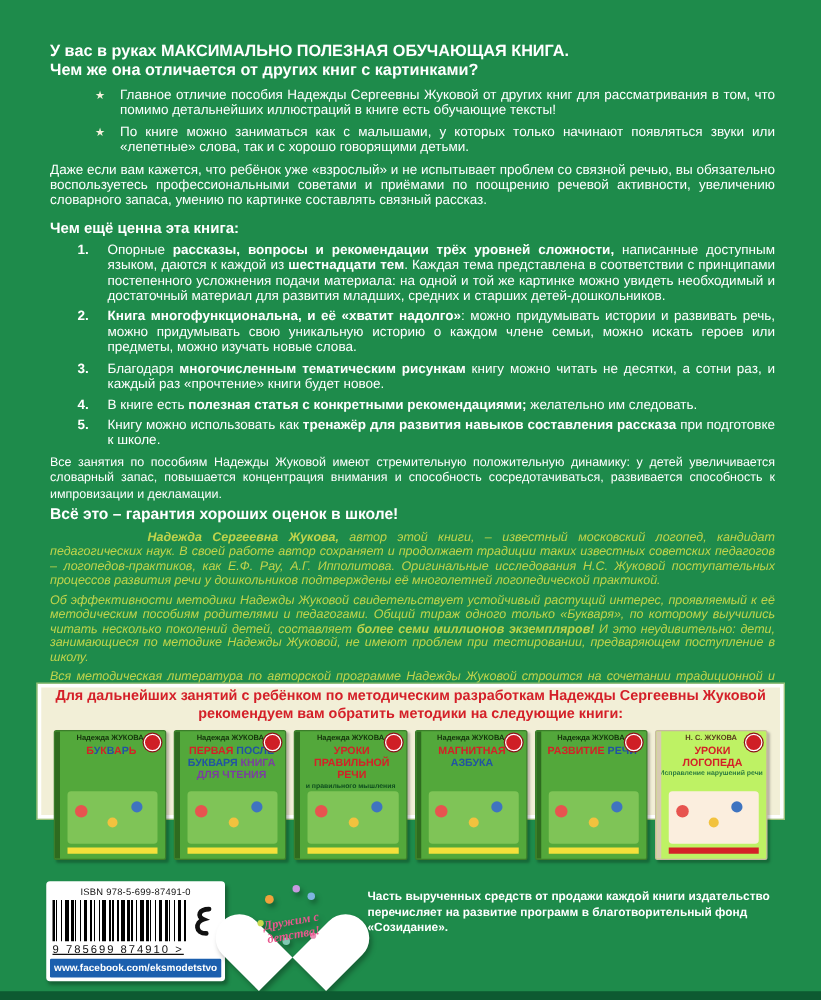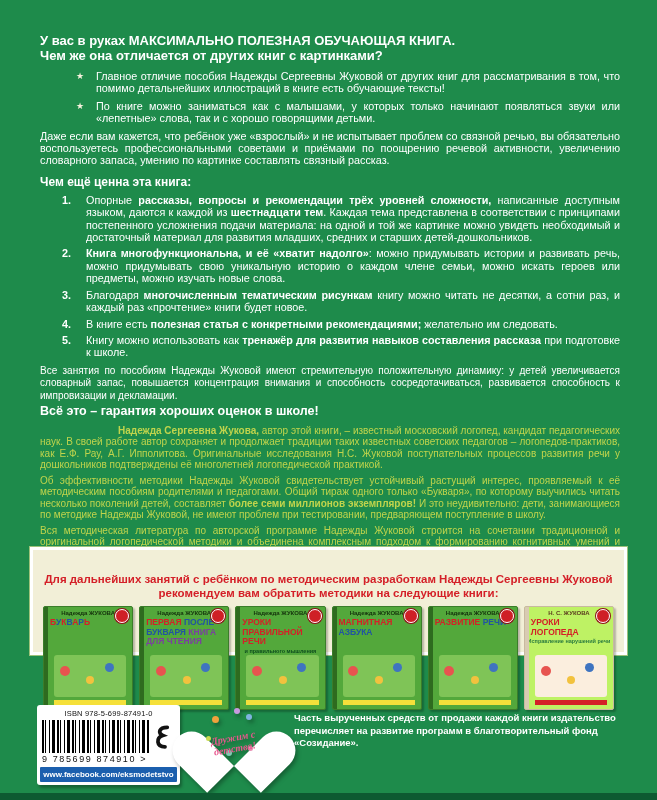--- a/index.html
+++ b/index.html
@@ -17,37 +17,37 @@
           line-height:12.4px;text-align:justify;margin-bottom:5px;}
   .bullet .star{position:absolute;left:0;top:0;font-size:9px;color:#f6f2dd;}
   .para{font-size:10.8px;line-height:12.4px;text-align:justify;margin-top:5px;}
   .h2{font-size:12px;font-weight:bold;margin-top:8px;margin-bottom:5px;}
   .num-item{position:relative;margin-left:22px;padding-left:24px;font-size:10.8px;
             line-height:12.4px;text-align:justify;margin-bottom:4px;}
   .num-item .num{position:absolute;left:0;top:0;font-weight:bold;}
   .summary{font-size:10px;line-height:12.4px;text-align:justify;margin-top:6px;}
   .summary-bold{font-size:12.5px;font-weight:bold;margin-top:2px;}
   .bio{margin-top:7px;color:#c0d44c;}
-  .bio p{margin:0 0 4px 0;font-size:10px;line-height:11.5px;text-align:justify;}
+  .bio p{margin:0 0 4px 0;font-size:10px;line-height:11.5px;text-align:justify;font-style:italic;}
   .bio p.first{text-indent:78px;}
 
   
   .ad-box{position:absolute;top:547px;left:30px;width:597px;height:108px;
           box-sizing:border-box;background:#f2efd7;border:3px solid #ffffff;
-          outline:1px solid #9cc27a;padding:22px 10px 6px;}
+          outline:1px solid #9cc27a;padding:0 10px 6px;}
   .ad-header{color:#d42028;font-weight:bold;font-size:11.5px;line-height:14px;text-align:center;}
   .books{display:flex;gap:6px;margin-top:6px;height:104px;}
   .book{flex:1;position:relative;background:#53a83b;border:1px solid #3b7d2a;
         border-radius:2px;overflow:hidden;box-shadow:2px 2px 2px rgba(0,0,0,.25);}
   .book::before{content:"";position:absolute;left:0;top:0;bottom:0;width:4px;background:#2e6b1f;}
   .book.light{background:#bef264;border-color:#c8b9a0;}
   .book.light::before{background:#d8cbb2;}
   .b-author{font-size:6px;font-weight:bold;color:#14320c;text-align:center;padding-top:3px;}
   .book.light .b-author{color:#5a3b1e;}
-  .b-title{font-size:8.5px;font-weight:bold;line-height:9.5px;text-align:left;padding:2px 4px 0 6px;}
+  .b-title{font-size:8.5px;font-weight:bold;line-height:9.5px;text-align:center;padding:2px 4px 0 6px;}
   .b-sub{font-size:5.5px;font-weight:bold;color:#0e4d1e;text-align:center;padding-top:1px;}
   .book.light .b-sub{color:#2b7b3f;}
   .b-art{position:absolute;left:10px;right:6px;bottom:12px;top:48px;background:#7fc457;
          border-radius:3px;}
   .book.light .b-art{background:#fbeede;}
   .b-art i{position:absolute;border-radius:50%;}
   .b-art i.d1{width:10px;height:10px;left:8%;top:25%;background:#e7544f;}
   .b-art i.d2{width:8px;height:8px;left:45%;top:50%;background:#f2c23e;}
   .b-art i.d3{width:9px;height:9px;left:70%;top:18%;background:#3f74c0;}
   .b-strip{position:absolute;left:10px;right:6px;bottom:4px;height:5px;background:#f5e03a;}
@@ -57,21 +57,21 @@
 
   
   .isbn-box{position:absolute;top:705px;left:37px;width:133px;background:#fff;
             border-radius:3px;padding:4px 5px 4px;box-shadow:2px 3px 3px rgba(0,0,0,.3);}
   .isbn-text{font-size:7.5px;color:#111;text-align:center;letter-spacing:.2px;}
   .barcode-row{display:flex;align-items:center;margin-top:2px;}
   .bars{flex:1;height:33px;background:repeating-linear-gradient(90deg,
         #000 0 2px,#fff 2px 3px,#000 3px 4px,#fff 4px 7px,#000 7px 8px,#fff 8px 10px,
         #000 10px 13px,#fff 13px 15px);}
   .eksmo{width:26px;display:flex;justify-content:center;align-items:center;}
-  .digits{font-size:9px;color:#111;letter-spacing:1.6px;margin-top:1px;white-space:nowrap;}
+  .digits{font-size:9px;color:#111;letter-spacing:1.6px;margin-top:1px;white-space:nowrap;text-decoration:underline;}
   .fb-strip{margin:3px -2px -1px;background:#1b5fae;color:#fff;font-size:8px;font-weight:bold;
             text-align:center;padding:3px 0;border-radius:1px;}
 
   .heart-wrap{position:absolute;top:700px;left:186px;width:96px;height:90px;}
   .heart{position:relative;width:76px;height:68px;margin:6px auto 0;filter:drop-shadow(2px 3px 2px rgba(0,0,0,.3));}
   .heart::before,.heart::after{content:"";position:absolute;top:0;width:38px;height:60px;
         border-radius:19px 19px 0 0;background:#fff;}
   .heart::before{left:38px;transform:rotate(45deg);transform-origin:0 100%;}
   .heart::after{left:0;transform:rotate(-45deg);transform-origin:100% 100%;}
   .heart-text{position:absolute;top:26px;left:-6px;right:-6px;text-align:center;z-index:3;

